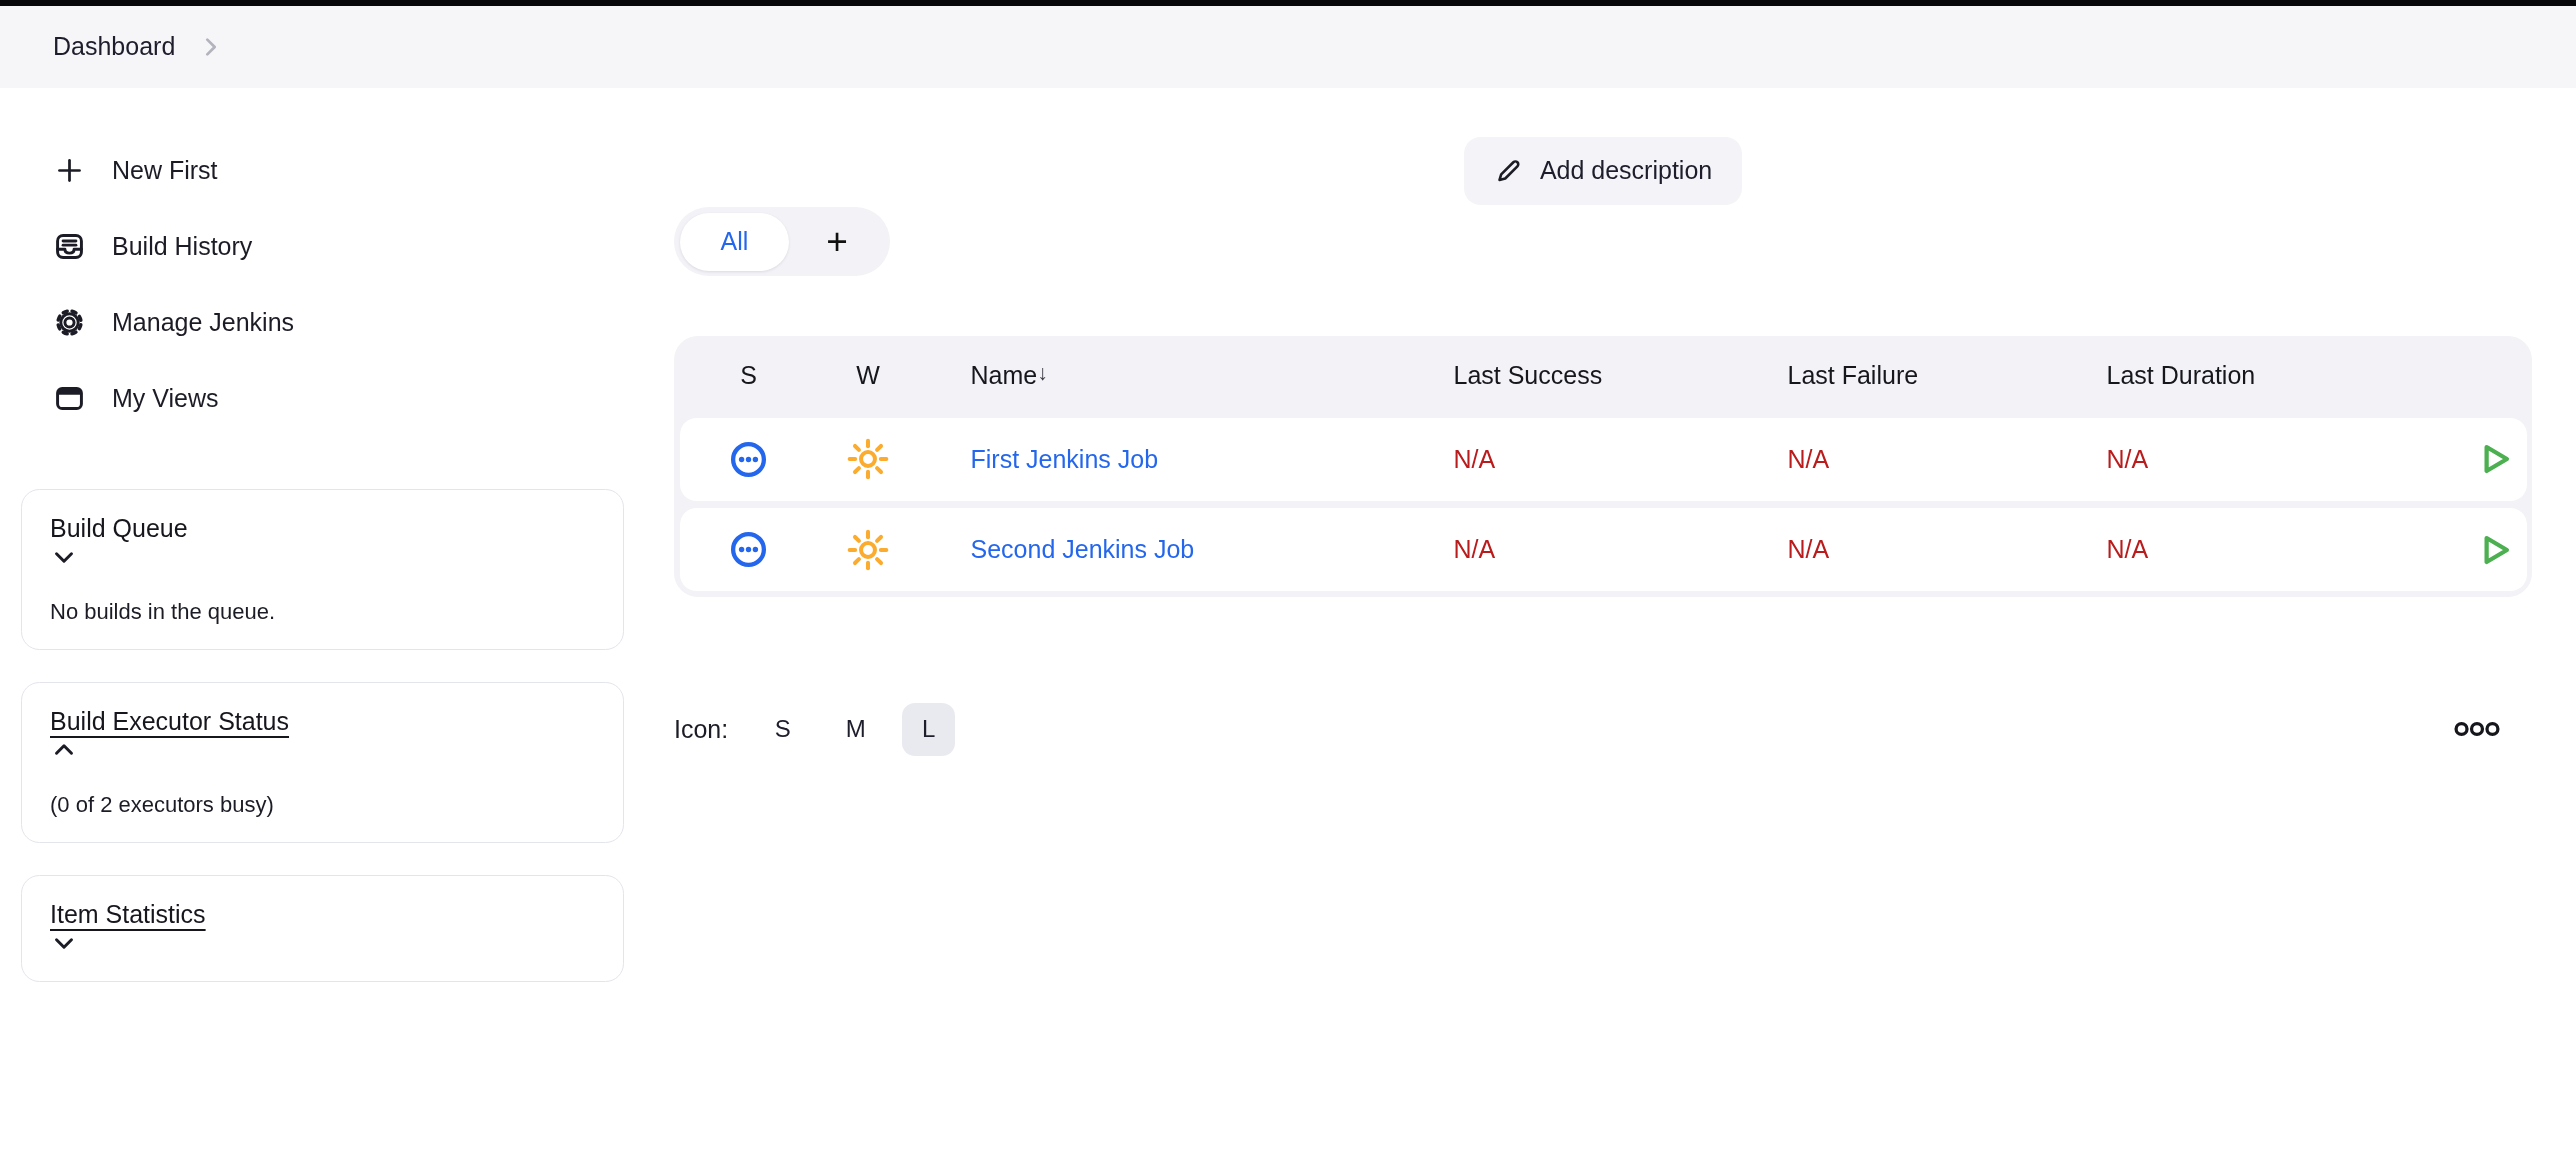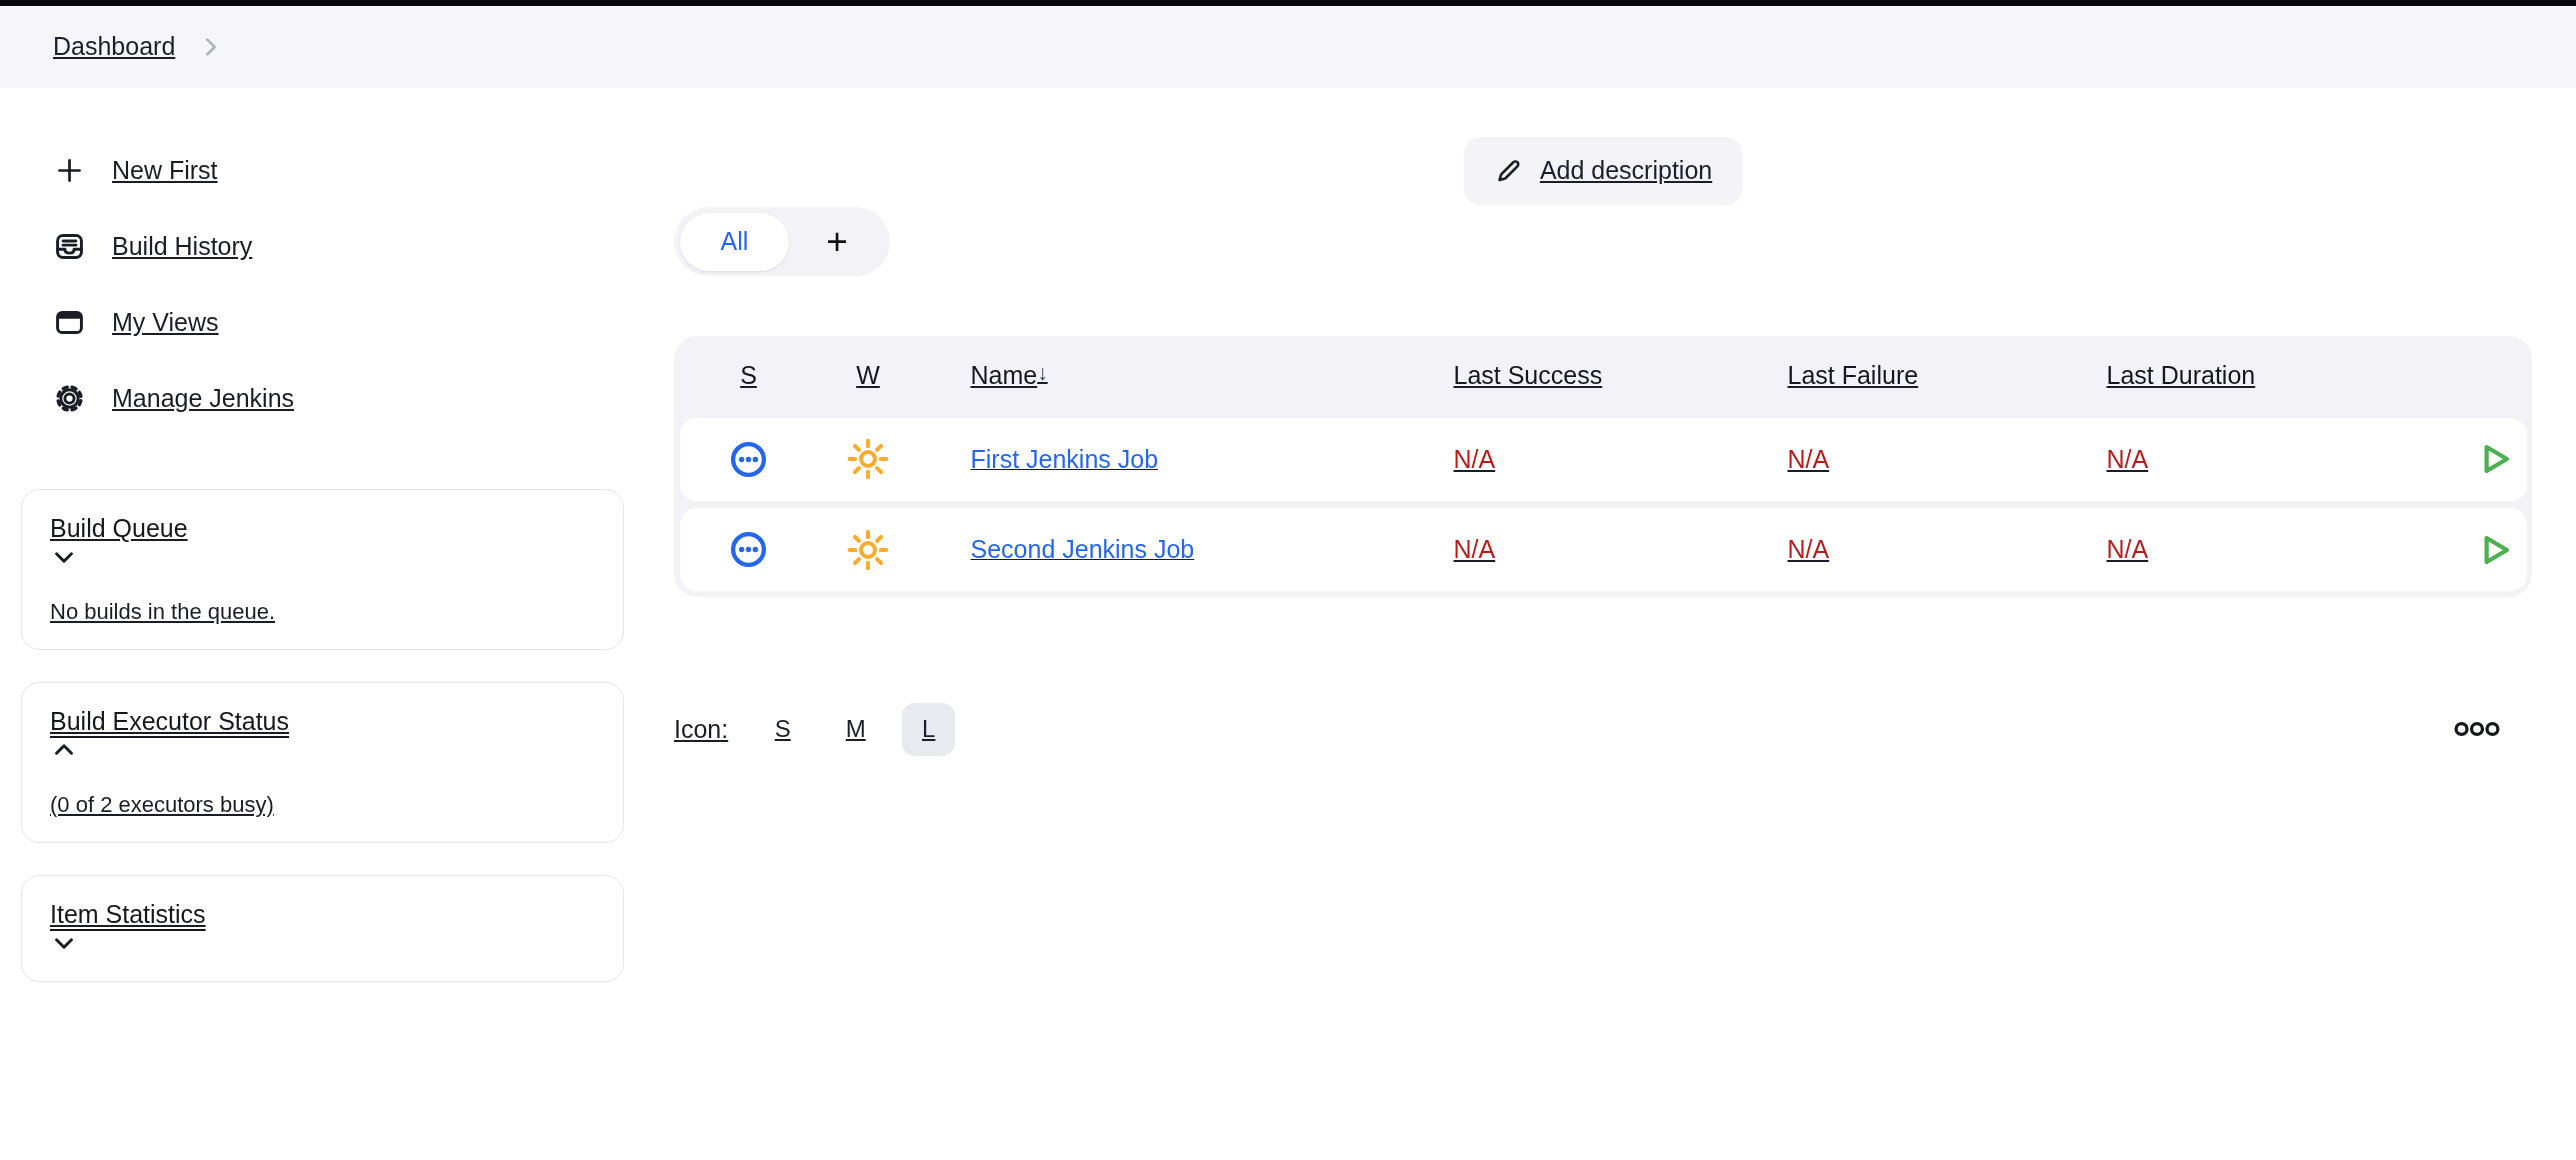--- a/index.html
+++ b/index.html
@@ -1,19 +1,19 @@
 <!DOCTYPE html>
 <html style="font-size:14.7px"><head>
 <meta charset="utf-8">
 <style>
   * { margin:0; padding:0; box-sizing:border-box; }
   html,body { background:#fff; }
   .root{
     width:2576px; height:1160px; background:#ffffff; overflow:hidden;
-    font-family:"Liberation Sans","DejaVu Sans",sans-serif; color:#1c1c26; position:relative;text-decoration:underline;
+    font-family:"Liberation Sans","DejaVu Sans",sans-serif; color:#1c1c26; position:relative;
   }
   .top-strip{ height:5.5px; background:#08080b; }
   .breadcrumb-bar{
     height:82px; background:#f6f6f9; display:flex; align-items:center;
     padding:0 53px; gap:24px;
   }
   .breadcrumb{ font-size:25px; color:#1d1d2b; cursor:pointer; }
   .crumb-chevron{ display:flex; align-items:center; }
 
   .layout{ display:flex; align-items:flex-start; }
@@ -124,35 +124,35 @@
               <line x1="11" y1="12" x2="25" y2="12"></line>
               <line x1="11" y1="16.5" x2="25" y2="16.5"></line>
               <path d="M5 21 h8 c0 2.4 1.9 4.2 5 4.2 c3.1 0 5 -1.8 5 -4.2 h8"></path>
             </svg>
           </span>
           <span>Build History</span>
         </div>
         <div class="menu-item">
           <span class="menu-icon">
             <svg width="33" height="33" viewBox="0 0 36 36" fill="none">
-              <rect x="5" y="7" width="26" height="22" rx="5" stroke="#1c1c26" stroke-width="3.2"></rect>
-              <path d="M10 7 h16 a5 5 0 0 1 5 5 v2 H5 v-2 a5 5 0 0 1 5 -5 Z" fill="#1c1c26"></path>
-            </svg>
-          </span>
-          <span>My Views</span>
+              <circle cx="18" cy="18" r="5" stroke="#1c1c26" stroke-width="3.2"></circle>
+              <circle cx="18" cy="18" r="9.5" stroke="#1c1c26" stroke-width="3.2"></circle>
+              <circle cx="18" cy="18" r="12.6" stroke="#1c1c26" stroke-width="3.8" stroke-linecap="round" stroke-dasharray="4.6 5.3" transform="rotate(11 18 18)"></circle>
+            </svg>
+          </span>
+          <span>Manage Jenkins</span>
         </div>
         <div class="menu-item">
           <span class="menu-icon">
             <svg width="33" height="33" viewBox="0 0 36 36" fill="none">
-              <circle cx="18" cy="18" r="5" stroke="#1c1c26" stroke-width="3.2"></circle>
-              <circle cx="18" cy="18" r="9.5" stroke="#1c1c26" stroke-width="3.2"></circle>
-              <circle cx="18" cy="18" r="12.6" stroke="#1c1c26" stroke-width="3.8" stroke-linecap="round" stroke-dasharray="4.6 5.3" transform="rotate(11 18 18)"></circle>
-            </svg>
-          </span>
-          <span>Manage Jenkins</span>
+              <rect x="5" y="7" width="26" height="22" rx="5" stroke="#1c1c26" stroke-width="3.2"></rect>
+              <path d="M10 7 h16 a5 5 0 0 1 5 5 v2 H5 v-2 a5 5 0 0 1 5 -5 Z" fill="#1c1c26"></path>
+            </svg>
+          </span>
+          <span>My Views</span>
         </div>
       </nav>
 
       <div class="panels">
         <section class="panel">
           <div class="panel-head">
             <span class="panel-title">Build Queue</span>
             <span class="panel-chevron">
               <svg width="28" height="28" viewBox="0 0 30 30">
                   <polyline points="7 11.5 15 19.5 23 11.5" fill="none" stroke="#1c1c26" stroke-width="3.2" stroke-linecap="round" stroke-linejoin="round"></polyline>

